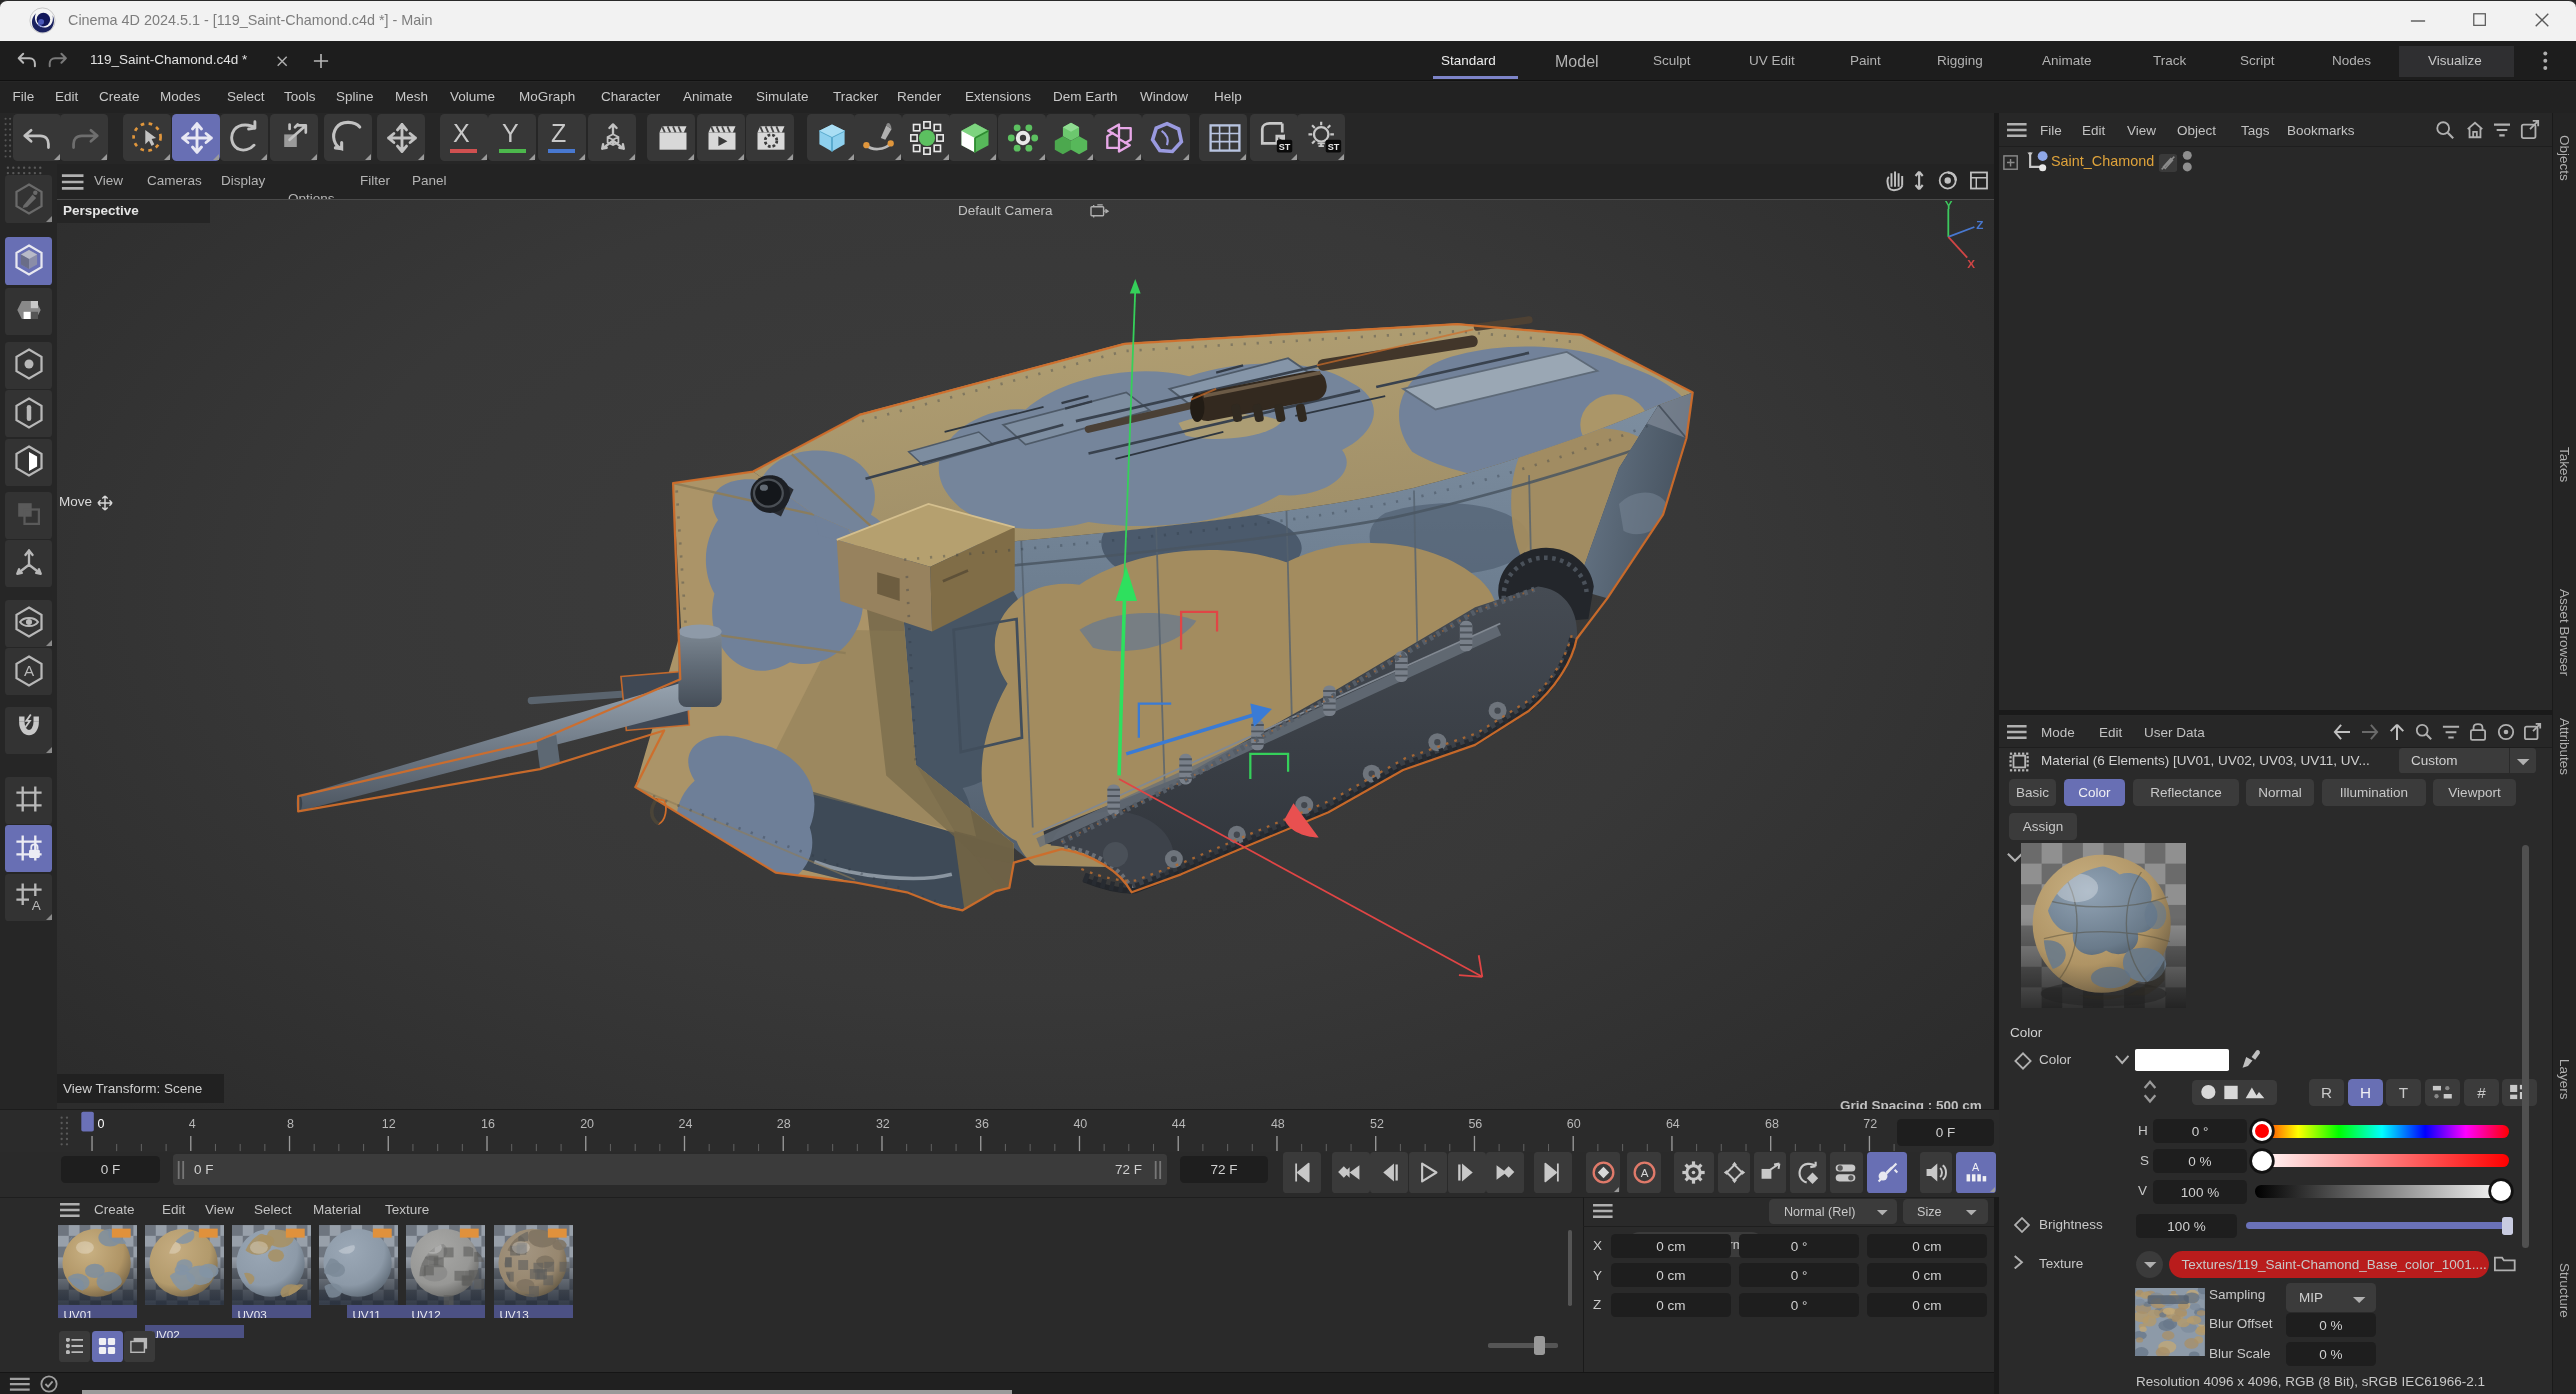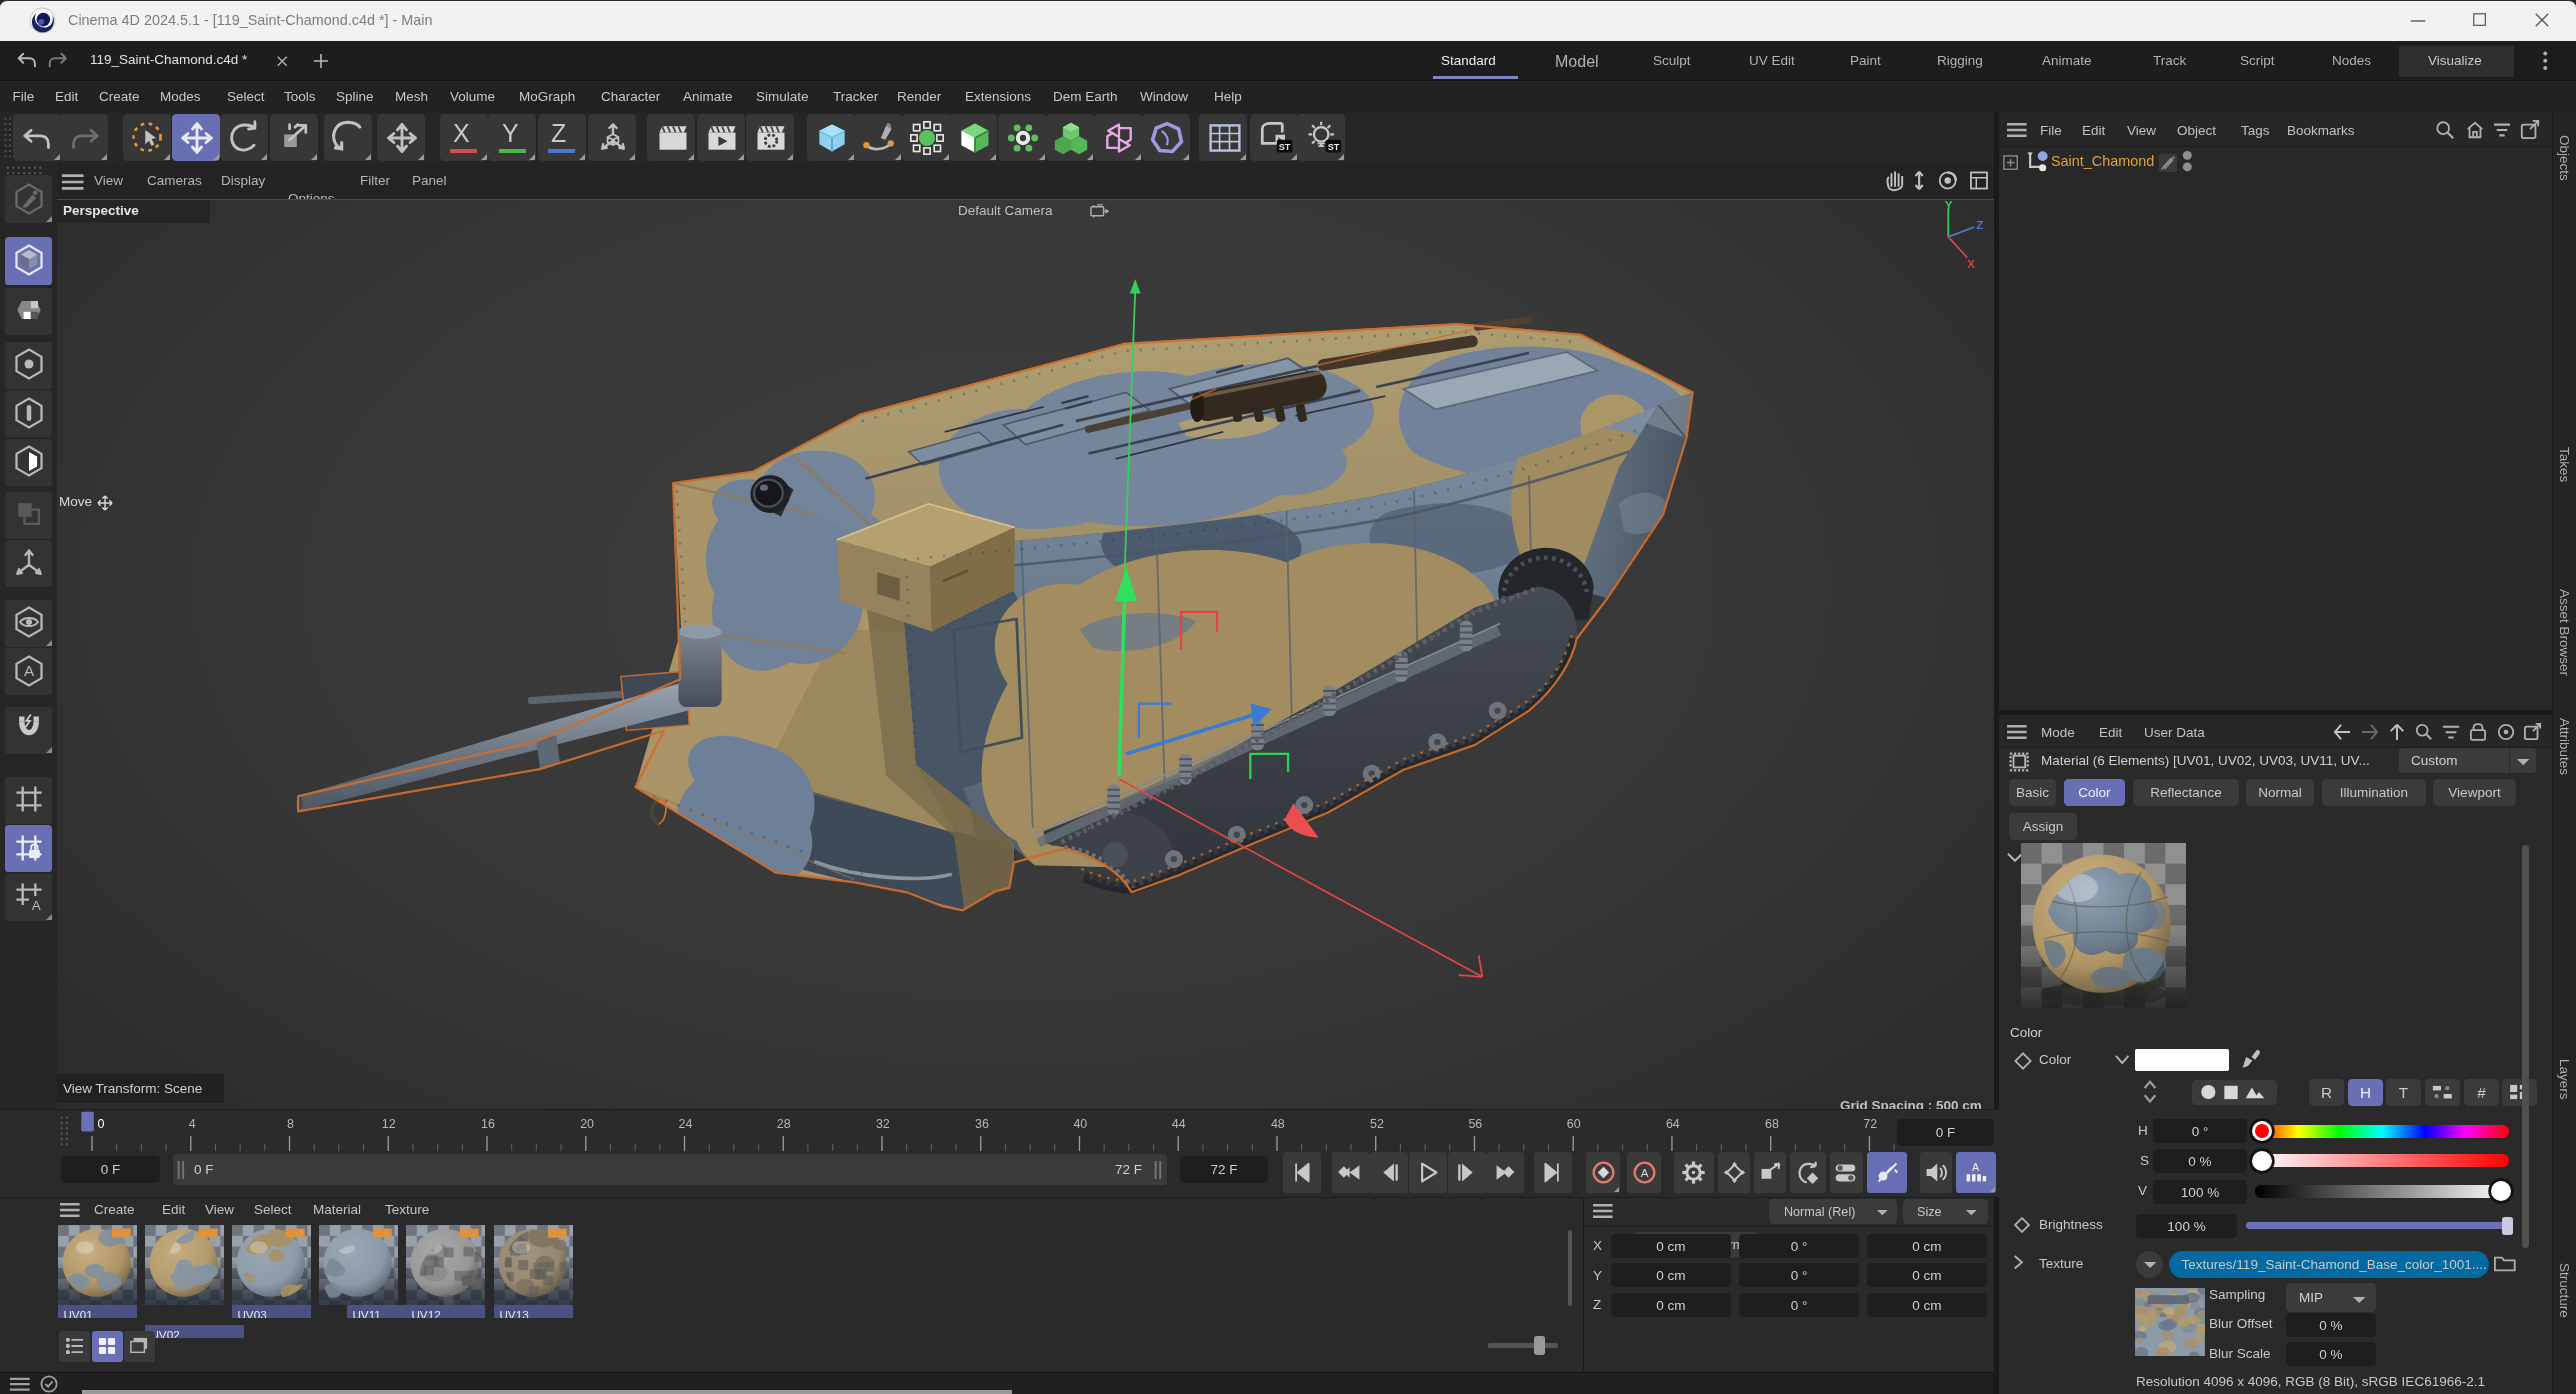--- a/index.html
+++ b/index.html
@@ -874,21 +874,21 @@
 <div class="abs" style="left:2246px;top:1222px;width:264px;height:7.2px;background:#6a71b8;border-radius:3.6px;"></div>
 <div class="abs" style="left:2502px;top:1217px;width:10.8px;height:18px;background:#c8cbe0;border-radius:2.7px;"></div>
 <svg class="abs" style="left:2012px;top:1255px;" width="12.6" height="14.4" viewBox="0 0 14 16">
       <path d="M3 1 L11 8 L3 15" stroke="#b0b0b0" stroke-width="2.2" fill="none"></path>
     </svg>
 <div class="txt" style="left:2039px;top:1256px;font-size:13.5px;color:#c8c8c8;font-weight:400;">Texture</div>
 <div class="abs" style="left:2136px;top:1251px;width:27px;height:27px;background:#3b3b3b;border-radius:13.5px;"></div>
 <svg class="abs" style="left:2143px;top:1261px;" width="14.4" height="8" viewBox="0 0 16 9">
       <path d="M1 1 L8 8 L15 1 Z" fill="#b0b0b0"></path>
     </svg>
-<div class="abs" style="left:2169px;top:1251px;width:320px;height:27px;background:#0369a1;border-radius:13.5px;color:#c8c8c8;font-size:13.5px;display:flex;align-items:center;padding-left:12.6px;">Textures/119_Saint-Chamond_Base_color_1001....</div>
+<div class="abs" style="left:2169px;top:1251px;width:320px;height:27px;background:#b91c1c;border-radius:13.5px;color:#c8c8c8;font-size:13.5px;display:flex;align-items:center;padding-left:12.6px;">Textures/119_Saint-Chamond_Base_color_1001....</div>
 <svg class="abs" style="left:2494px;top:1255px;" width="21.6" height="18" viewBox="0 0 24 20">
       <path d="M1 17 V3 H9 L11 6 H23 V17 Z" fill="none" stroke="#b0b0b0" stroke-width="2"></path>
     </svg>
 <svg class="abs" style="left:2135px;top:1288px;" width="70" height="68" viewBox="0 0 78 76">
       <rect width="78" height="76" fill="#8d9aa8"></rect>
       <ellipse cx="25" cy="11" rx="8" ry="5" fill="#b49a6a" opacity="0.8"></ellipse>
       <ellipse cx="64" cy="7" rx="7" ry="5" fill="#c0a878" opacity="0.8"></ellipse>
       <ellipse cx="17" cy="7" rx="6" ry="4" fill="#a8906a" opacity="0.8"></ellipse>
       <ellipse cx="7" cy="32" rx="9" ry="6" fill="#b49a6a" opacity="0.8"></ellipse>
       <ellipse cx="74" cy="48" rx="7" ry="5" fill="#b49a6a" opacity="0.8"></ellipse>

